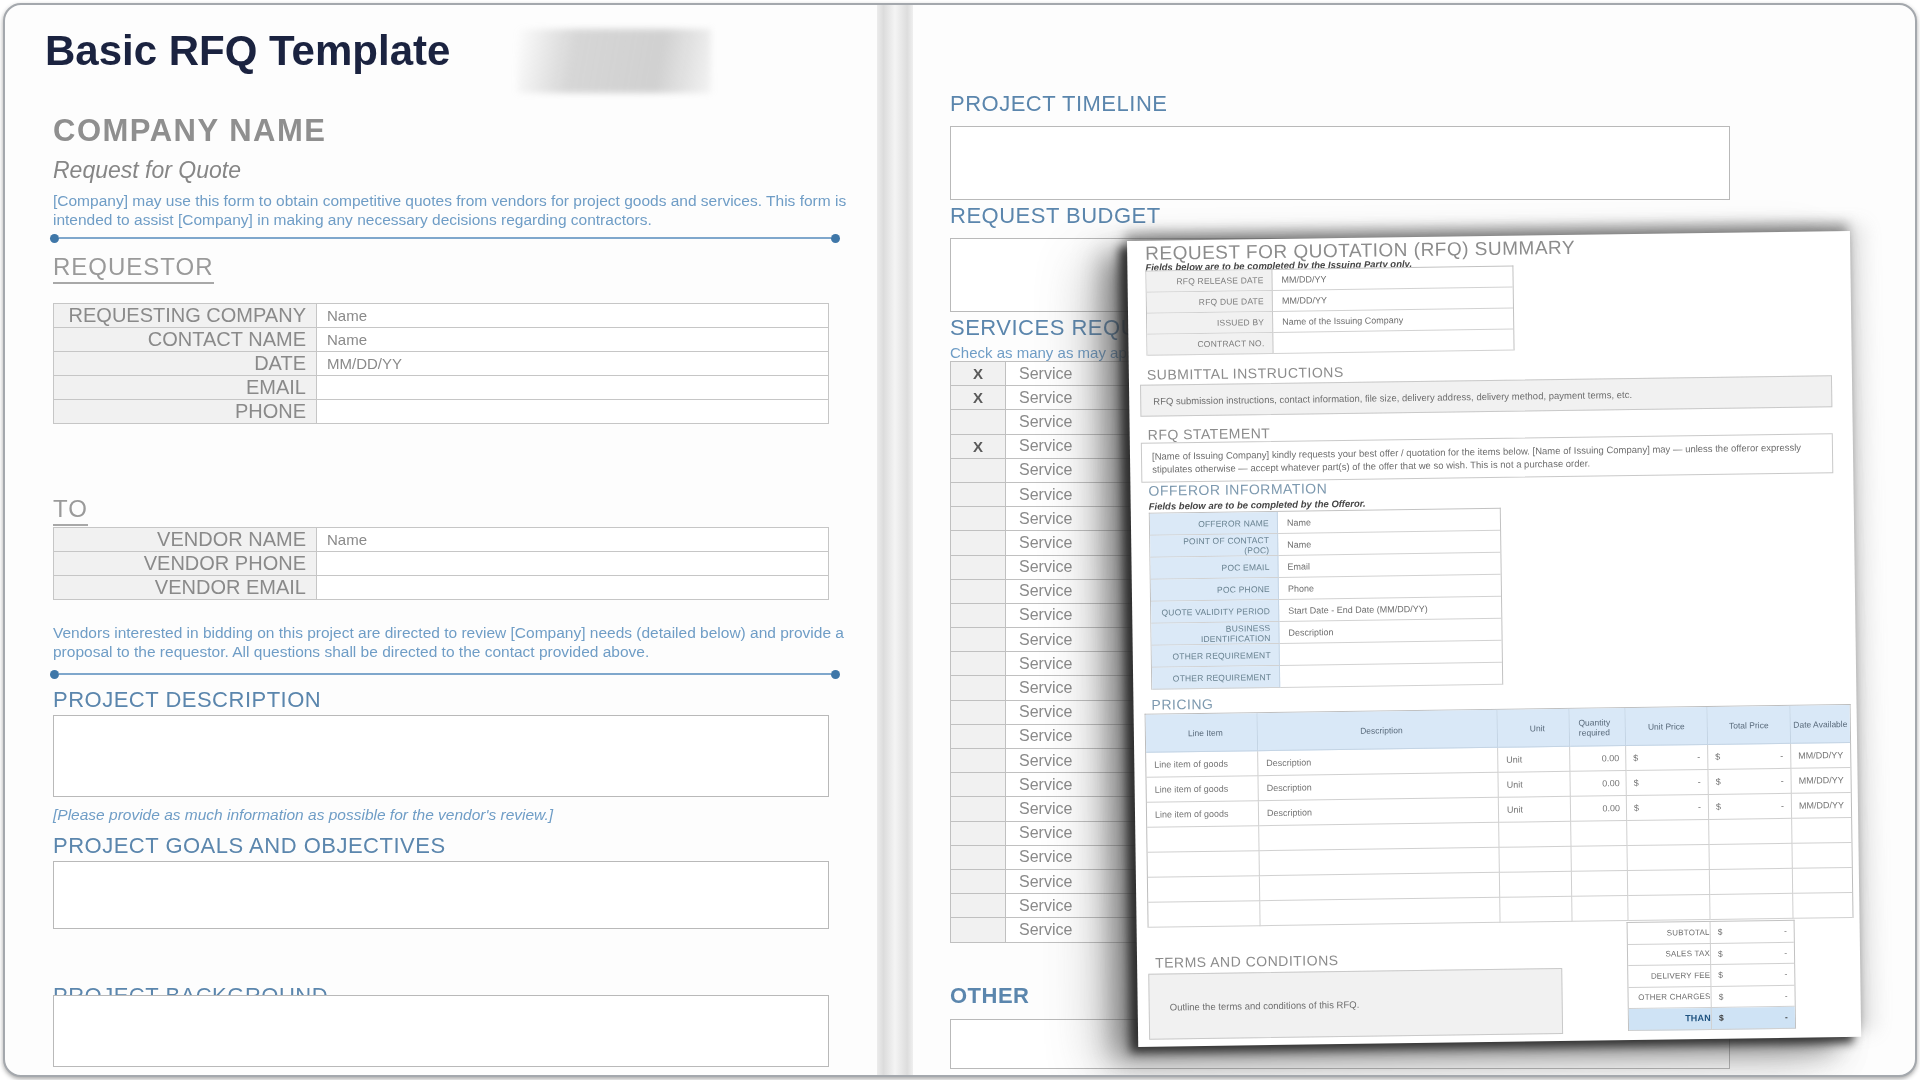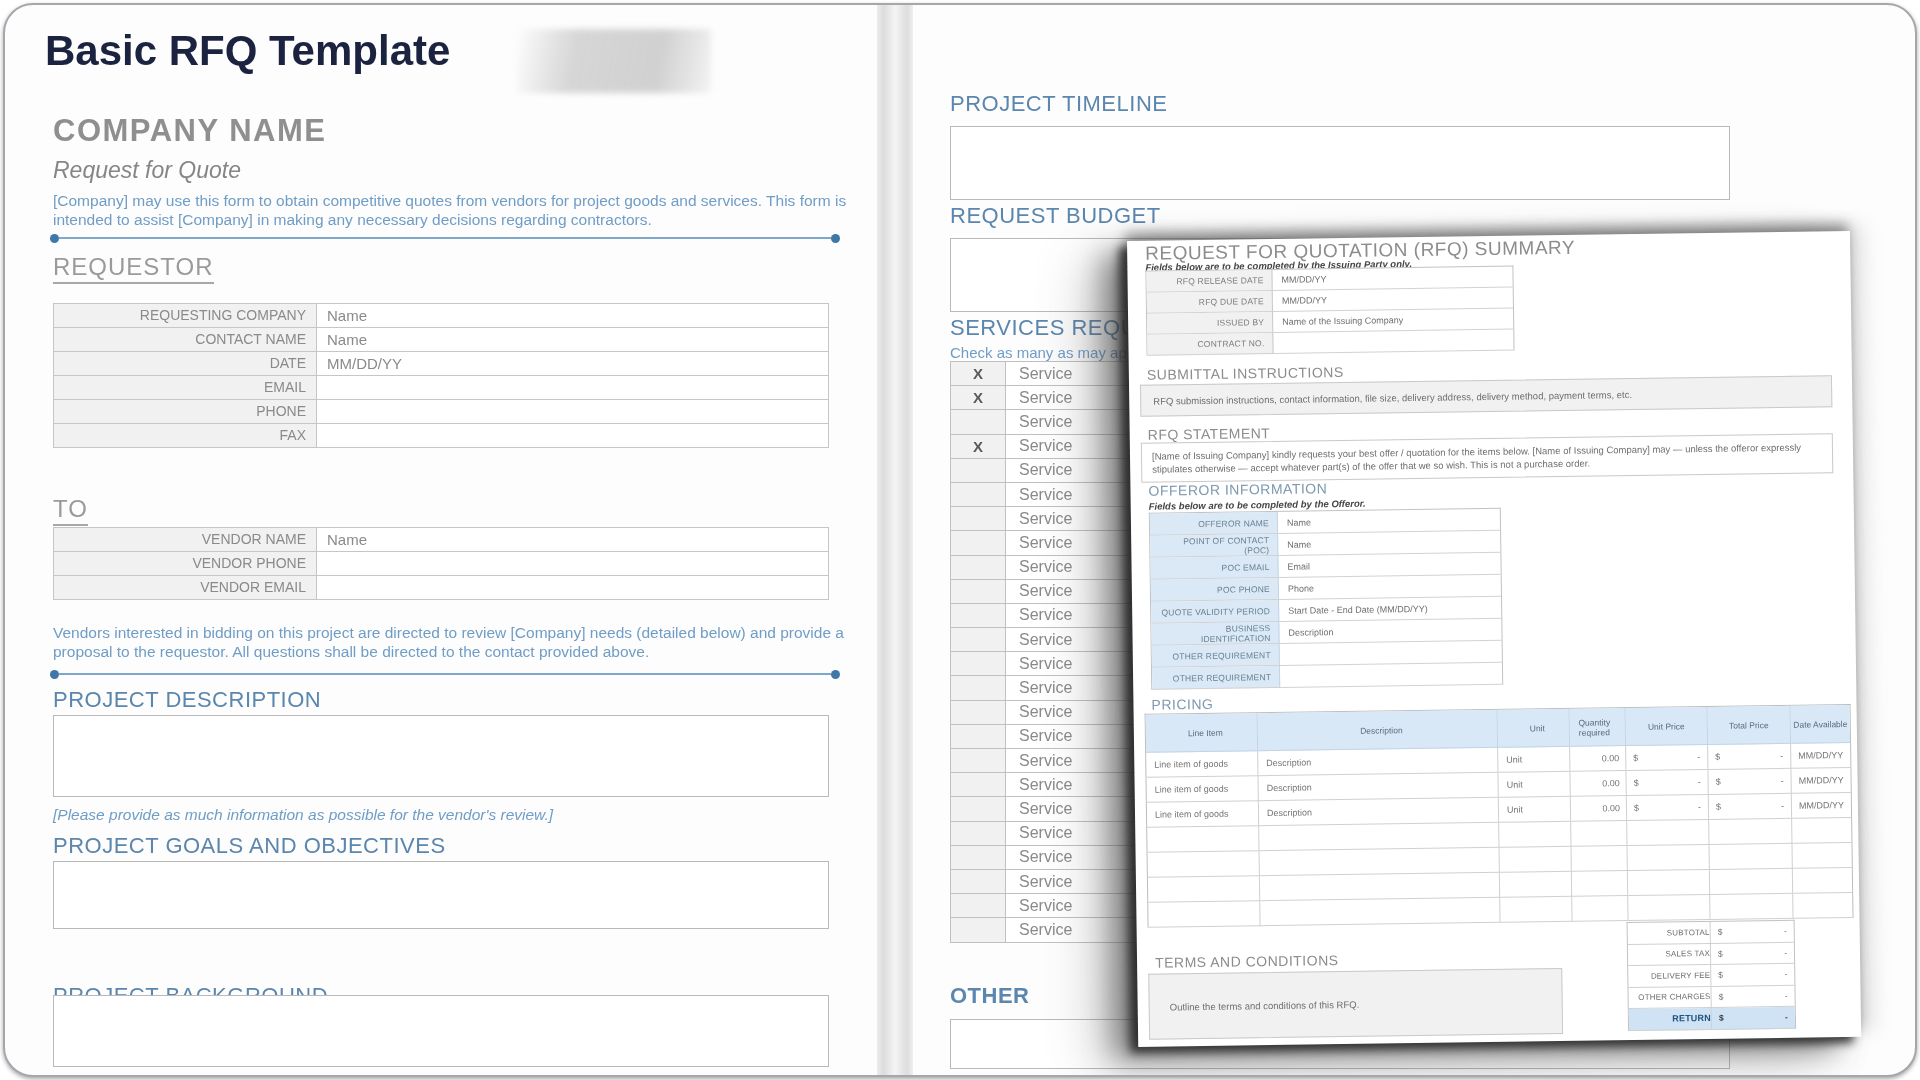--- a/index.html
+++ b/index.html
@@ -1,19 +1,19 @@
 <!DOCTYPE html>
 <html><head>
 <meta charset="utf-8">
 <style>
   html,body{margin:0;padding:0;background:#ffffff;}
   *{box-sizing:border-box;}
   body{font-family:"Liberation Sans","DejaVu Sans",sans-serif;}
   .screen{position:relative;width:1914px;height:1074px;margin:3px;border:2px solid #a4a8ad;
-          border-radius:30px;overflow:hidden;background:#fdfdfd;box-shadow:0 2px 4px rgba(60,60,60,.45);}
+          border-radius:18px;overflow:hidden;background:#fdfdfd;box-shadow:0 2px 4px rgba(60,60,60,.45);}
   .abs{position:absolute;}
 
   
   .doc-title{left:40px;top:22px;font-size:42px;font-weight:bold;color:#1b2340;letter-spacing:0px;}
   .title-shadow{left:512px;top:24px;width:194px;height:64px;
       background:linear-gradient(100deg,rgba(165,165,165,0) 0%,rgba(160,160,160,.42) 30%,rgba(160,160,160,.48) 72%,rgba(190,190,190,.15) 100%);
       filter:blur(3px);}
   .company-name{left:48px;top:108px;font-size:31px;color:#8f8f8f;letter-spacing:1.5px;font-weight:bold;}
   .subtitle{left:48px;top:152px;font-size:23px;font-style:italic;color:#868686;}
   .blue-par{color:#6f9dc6;font-size:15.5px;line-height:19px;width:796px;}
@@ -23,21 +23,21 @@
   .divider .dot{width:9px;height:9px;border-radius:50%;background:#3f77a8;flex:0 0 auto;}
   .divider .line{flex:1;height:2px;background:#7fa7cc;}
   .gray-h{font-size:24px;color:#9a9a9a;letter-spacing:1px;border-bottom:2px solid #a8a8a8;padding-bottom:1px;display:inline-block;}
   .req-h{left:48px;top:248px;}
   .to-h{left:48px;top:490px;}
   .blue-h{font-size:22px;color:#5b86ad;letter-spacing:.5px;}
   .kv-table{width:776px;border:1px solid #c6c6c6;border-bottom:none;background:#fff;}
   .kv-row{display:flex;}
   .kv-label{width:263px;background:#f1f1f1;border-right:1px solid #c6c6c6;border-bottom:1px solid #c6c6c6;
             display:flex;align-items:center;justify-content:flex-end;text-align:right;
-            padding:0 10px;color:#8a8a8a;font-size:14px;line-height:17px;height:24px;}
+            padding:0 10px;color:#8a8a8a;font-size:20px;line-height:17px;height:24px;}
   .kv-value{flex:1;border-bottom:1px solid #c6c6c6;display:flex;align-items:center;
             padding-left:10px;color:#8a8a8a;font-size:15px;height:24px;}
   .kv-row.tall .kv-label,.kv-row.tall .kv-value{height:48px;}
   .t-req{left:48px;top:298px;}
   .t-to{left:48px;top:522px;}
   .field-box{border:1px solid #b9b9b9;background:#fff;}
   .desc-box{left:48px;top:710px;width:776px;height:82px;}
   .review-note{left:48px;top:800px;font-style:italic;}
   .goals-h{left:48px;top:828px;}
   .goals-box{left:48px;top:856px;width:776px;height:68px;}
@@ -162,24 +162,20 @@
          <div class="kv-value">MM/DD/YY</div>
        </div>
         <div class="kv-row">
          <div class="kv-label">EMAIL</div>
          <div class="kv-value"></div>
        </div>
         <div class="kv-row">
          <div class="kv-label">PHONE</div>
          <div class="kv-value"></div>
        </div>
-        <div class="kv-row">
-         <div class="kv-label">FAX</div>
-         <div class="kv-value"></div>
-       </div>
       </div>
 
     <div class="abs to-h"><span class="gray-h">TO</span></div>
     <div class="abs kv-table t-to">
         <div class="kv-row">
          <div class="kv-label">VENDOR NAME</div>
          <div class="kv-value">Name</div>
        </div>
         <div class="kv-row">
          <div class="kv-label">VENDOR PHONE</div>
@@ -530,21 +526,21 @@
         <div class="tot-row">
          <div class="tot-label">OTHER CHARGES</div>
          <div class="tot-value">
            <span class="money">
               <span>$</span>
               <span>-</span>
             </span>
          </div>
        </div>
         <div class="tot-row total">
-         <div class="tot-label">RETURN</div>
+         <div class="tot-label">THAN</div>
          <div class="tot-value">
            <span class="money">
               <span>$</span>
               <span>-</span>
             </span>
          </div>
        </div>
       </div>
   </div>
 

